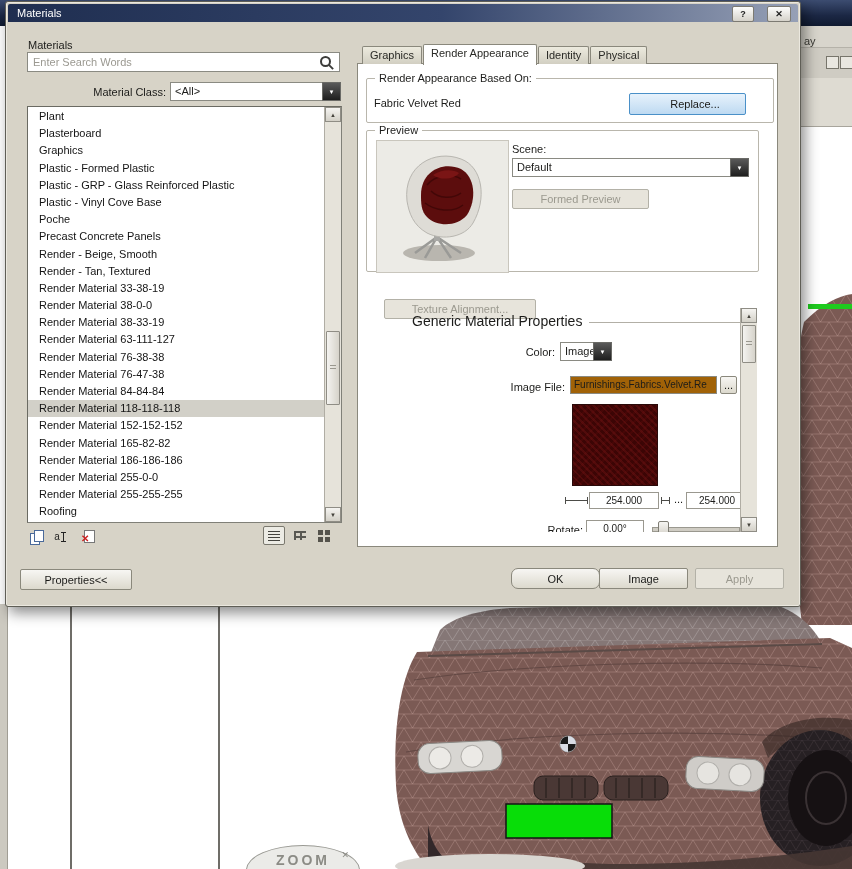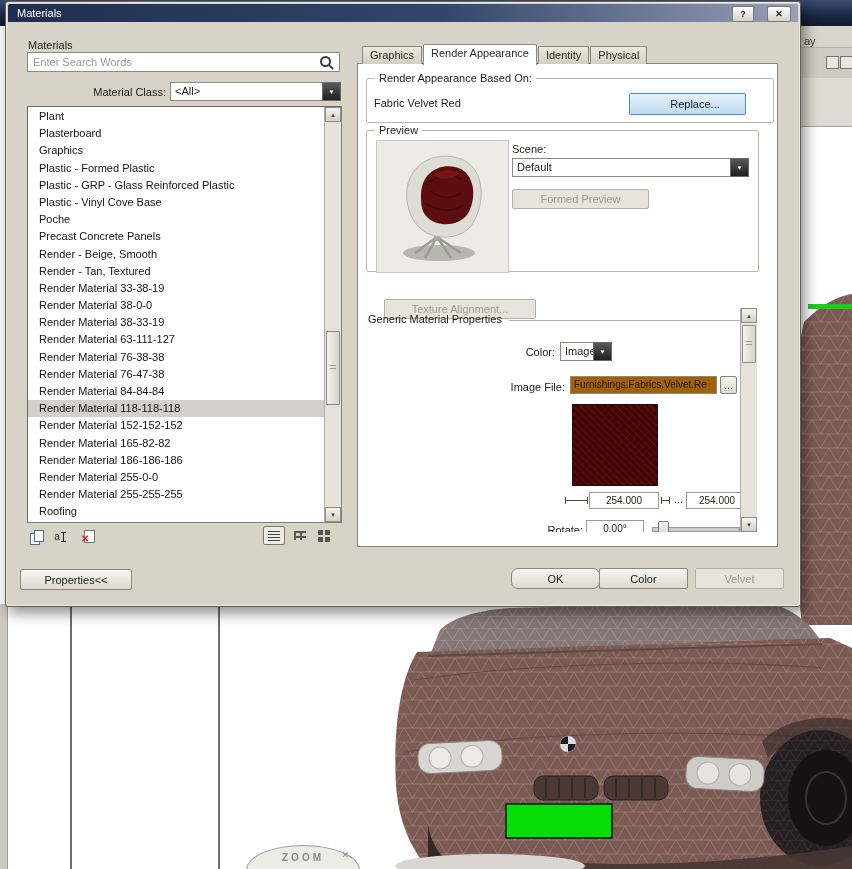--- a/index.html
+++ b/index.html
@@ -18,21 +18,21 @@
     border-bottom:1px solid #a8a59c;z-index:3;}
 
   .left-strip{position:absolute;left:0;top:604px;width:7px;height:265px;background:#ccc9c0;
     border-right:1px solid #a09d94;z-index:1;}
   .vline{position:absolute;top:606px;height:263px;width:2px;background:#6f6d68;z-index:1;}
   .vline1{left:70px;} .vline2{left:218px;}
 
   .zoom-tip{position:absolute;left:246px;top:845px;width:112px;height:48px;border-radius:50%;
     background:#ebebe8;border:1px solid #9a9a94;z-index:4;}
   .zoom-tip .zt-label{position:absolute;left:0;right:0;top:6px;text-align:center;
-    font-size:10px;font-weight:bold;letter-spacing:3px;color:#8b8b85;}
+    font-size:14px;font-weight:bold;letter-spacing:3px;color:#8b8b85;}
   .zoom-tip .zt-close{position:absolute;right:10px;top:4px;font-size:9px;color:#8b8b85;cursor:default;}
 
   .car-svg{position:absolute;left:370px;top:280px;z-index:1;}
 
   
   .dialog{position:absolute;left:5px;top:1px;width:794px;height:604px;background:#d7d3c7;
     border:1px solid #5f5e56;border-radius:3px;z-index:10;
     box-shadow:4px 6px 14px rgba(0,0,0,0.45), inset 0 0 0 1px #ebe8df;}
   .titlebar{position:absolute;left:2px;top:2px;right:2px;height:18px;border-radius:2px 2px 0 0;
     background:linear-gradient(90deg,#1f2e50 0%,#34456c 55%,#96a0b6 100%);}
@@ -135,21 +135,21 @@
   .dimline{position:absolute;border-top:1px solid #4c4c48;}
   .dimline::before,.dimline::after{content:"";position:absolute;width:1px;height:7px;background:#4c4c48;top:-4px;}
   .dimline::before{left:0;} .dimline::after{right:0;}
   .dimfield{position:absolute;background:#fff;border:1px solid #9a988f;font-size:10px;color:#1c1c1a;
     display:flex;align-items:center;justify-content:center;box-sizing:border-box;}
   .slider-track{position:absolute;height:3px;background:#cfccc3;border:1px solid #9a988f;}
   .slider-handle{position:absolute;width:9px;height:14px;background:linear-gradient(#f6f5f2,#d2cfc6);
     border:1px solid #7f7d74;border-radius:2px;}
 
   .sep-row{position:absolute;left:10px;top:249px;width:372px;display:flex;align-items:center;}
-  .sep-row .txt{font-size:11px;color:#1c1c1a;white-space:nowrap;}
+  .sep-row .txt{font-size:14px;color:#1c1c1a;white-space:nowrap;margin-left:44px;}
   .sep-line{flex:1;height:1px;background:#b2afa6;margin-left:7px;margin-top:2px;}
 </style>
 </head>
 <body>
 
 <div class="stage">
 
   <div style="position:absolute;inset:0;background:#fff;">
     <svg class="car-svg" width="482" height="589" viewBox="0 0 482 589">
       <defs>
@@ -387,17 +387,17 @@
       </div>
 
       <div class="sb sb-v" style="left:382px;top:244px;height:224px;">
         <div class="sb-btn sb-up"></div>
         <div class="sb-thumb" style="top:17px;height:36px;"></div>
         <div class="sb-btn sb-dn"></div>
       </div>
     </div>
 
     <div class="btn abs" style="left:505px;top:566px;width:89px;height:21px;border-radius:7px;">OK</div>
-    <div class="btn abs" style="left:593px;top:566px;width:89px;height:21px;">Color</div>
-    <div class="btn disabled abs" style="left:689px;top:566px;width:89px;height:21px;">Velvet</div>
+    <div class="btn abs" style="left:593px;top:566px;width:89px;height:21px;">Image</div>
+    <div class="btn disabled abs" style="left:689px;top:566px;width:89px;height:21px;">Apply</div>
   </div>
 
 </div>
 
 </body></html>

